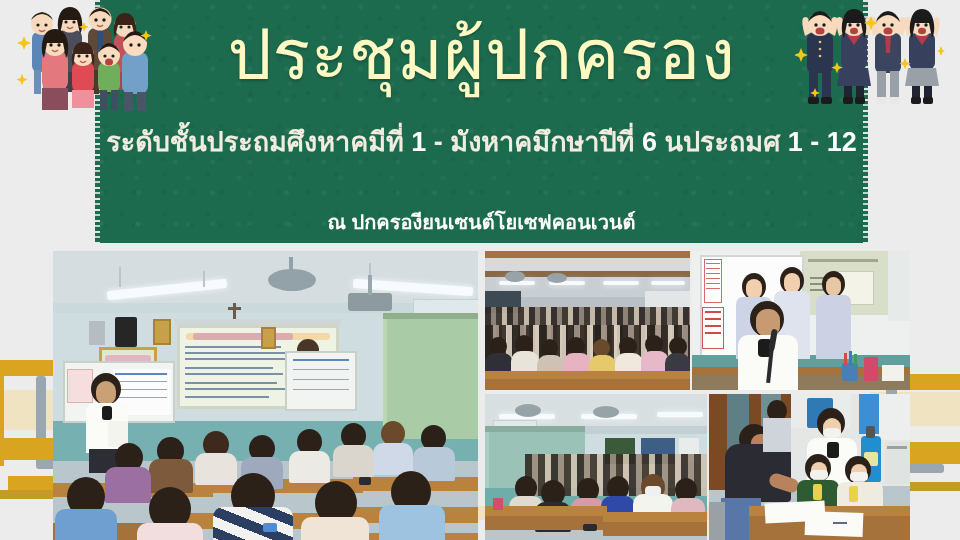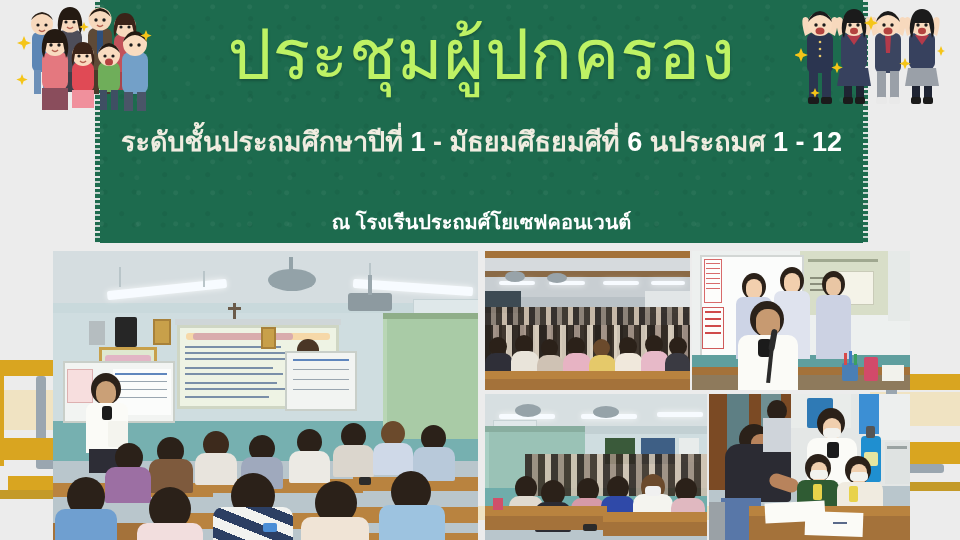--- a/index.html
+++ b/index.html
@@ -43,21 +43,21 @@
       rgba(236,236,237,.8) 5px 7px, rgba(29,107,78,0) 7px 11px);
   }
   .banner-edge-l{ left:0; }
   .banner-edge-r{ right:0; }
 
   .banner-inner { position:absolute; inset:0; z-index:5; text-align:center; }
 
   .title {
     position:absolute; left:0; right:0; top:14px;
     font-size:70px; line-height:82px; font-weight:400;
-    color:#bef264; letter-spacing:.5px;
+    color:#fef9c3; letter-spacing:.5px;
     text-shadow:0 2px 3px rgba(0,0,0,.22);
   }
   .subtitle {
     position:absolute; left:0; right:0; top:125px;
     font-size:27px; line-height:34px; font-weight:700; color:#f0ece0;
   }
   .subtitle .hl { color:#ffffff; }
   .dateline {
     position:absolute; left:0; right:0; top:177px;
     font-size:21px; line-height:27px; font-weight:700; color:#ffffff;
@@ -141,24 +141,24 @@
   </div>
 
   <div class="banner">
     <div class="banner-edge-l"></div>
     <div class="banner-edge-r"></div>
 
     <div class="banner-inner">
       <div class="title">ประชุมผู้ปกครอง</div>
 
       <div class="subtitle">
-        <span>ระดับชั้นประถมศึกษาปีที่ </span><span class="hl">1</span><span> - มัธยมศึธยมศีที่ </span><span class="hl">6</span><span> นประถมศ </span><span class="hl">1 - 12</span>
+        <span>ระดับชั้นประถมศึงหาคมีที่ </span><span class="hl">1</span><span> - มังหาคมึกษาปีที่ </span><span class="hl">6</span><span> นประถมศ </span><span class="hl">1 - 12</span>
       </div>
 
-      <div class="venue">ณ โรงเรีนประถมศ์โยเซฟคอนเวนต์</div>
+      <div class="venue">ณ ปกครองียนเซนต์โยเซฟคอนเวนต์</div>
     </div>
   </div>
 
   <div class="people left">
     <svg width="140" height="112" viewBox="0 0 140 112" xmlns="http://www.w3.org/2000/svg">
 
       <g>
 
         <rect x="18" y="32" width="20" height="40" rx="6" fill="#5c86b5"></rect>
         <circle cx="28" cy="24" r="11" fill="#f7d9bd"></circle>

